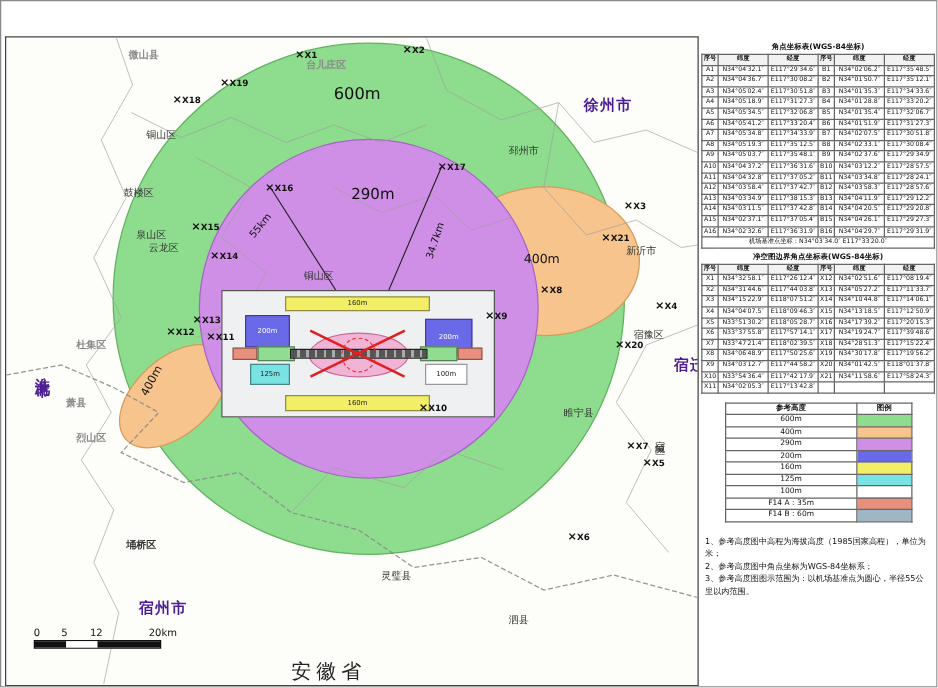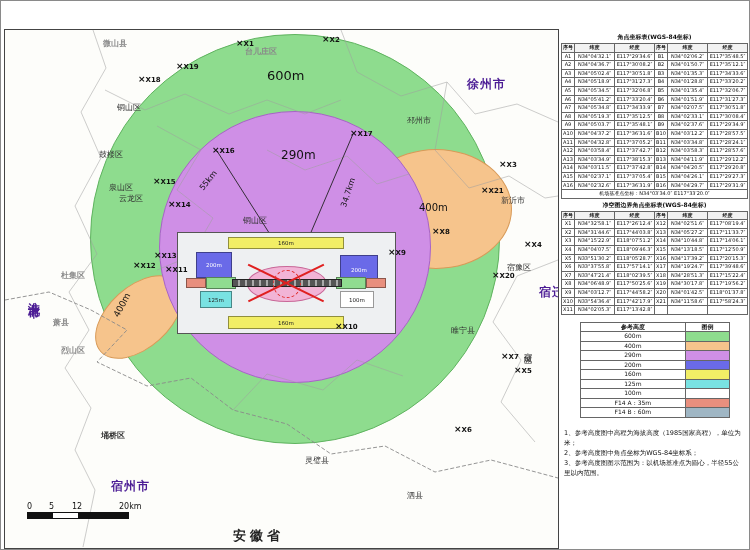--- a/index.html
+++ b/index.html
@@ -29,21 +29,21 @@
           background:repeating-linear-gradient(90deg,#555 0 5px,#aaa 5px 7px);box-sizing:border-box;}
   .cross{position:absolute;width:84px;height:1.5px;background:#e02020;left:66px;top:49px;}
   .dash-circle{position:absolute;left:95px;top:37px;width:26px;height:26px;border:1px dashed #e03030;border-radius:50%;}
   
   .marker{position:absolute;z-index:7;font-size:7px;font-weight:bold;color:#111;white-space:nowrap;}
   .marker .xg{font-size:9px;line-height:7px;}
   .maplabel{position:absolute;z-index:7;white-space:nowrap;}
   .lbl-city{color:#4c1d95;font-weight:bold;font-size:12px;letter-spacing:1px;}
   .lbl-district{color:#333;font-size:8px;}
   .lbl-outer{color:#8a8a8a;font-size:8px;font-weight:bold;}
-  .lbl-province{color:#222;font-size:13px;font-weight:bold;letter-spacing:4px;}
+  .lbl-province{color:#222;font-size:16px;font-weight:normal;letter-spacing:4px;}
   .lbl-ring{position:absolute;color:#111;font-size:13px;z-index:7;}
   .lbl-dist{position:absolute;color:#111;font-size:8px;z-index:7;}
   .vertical{writing-mode:vertical-rl;letter-spacing:2px;}
   
   .scalebar{position:absolute;left:22px;top:472px;z-index:8;font-size:8px;color:#111;}
   .sb-labels{position:relative;height:9px;width:130px;}
   .sb-labels span{position:absolute;top:0;}
   .sb-bar{display:flex;height:5px;border:1px solid #111;width:100px;margin-top:1px;background:#fff;}
   .sb-seg{height:100%;}
   

